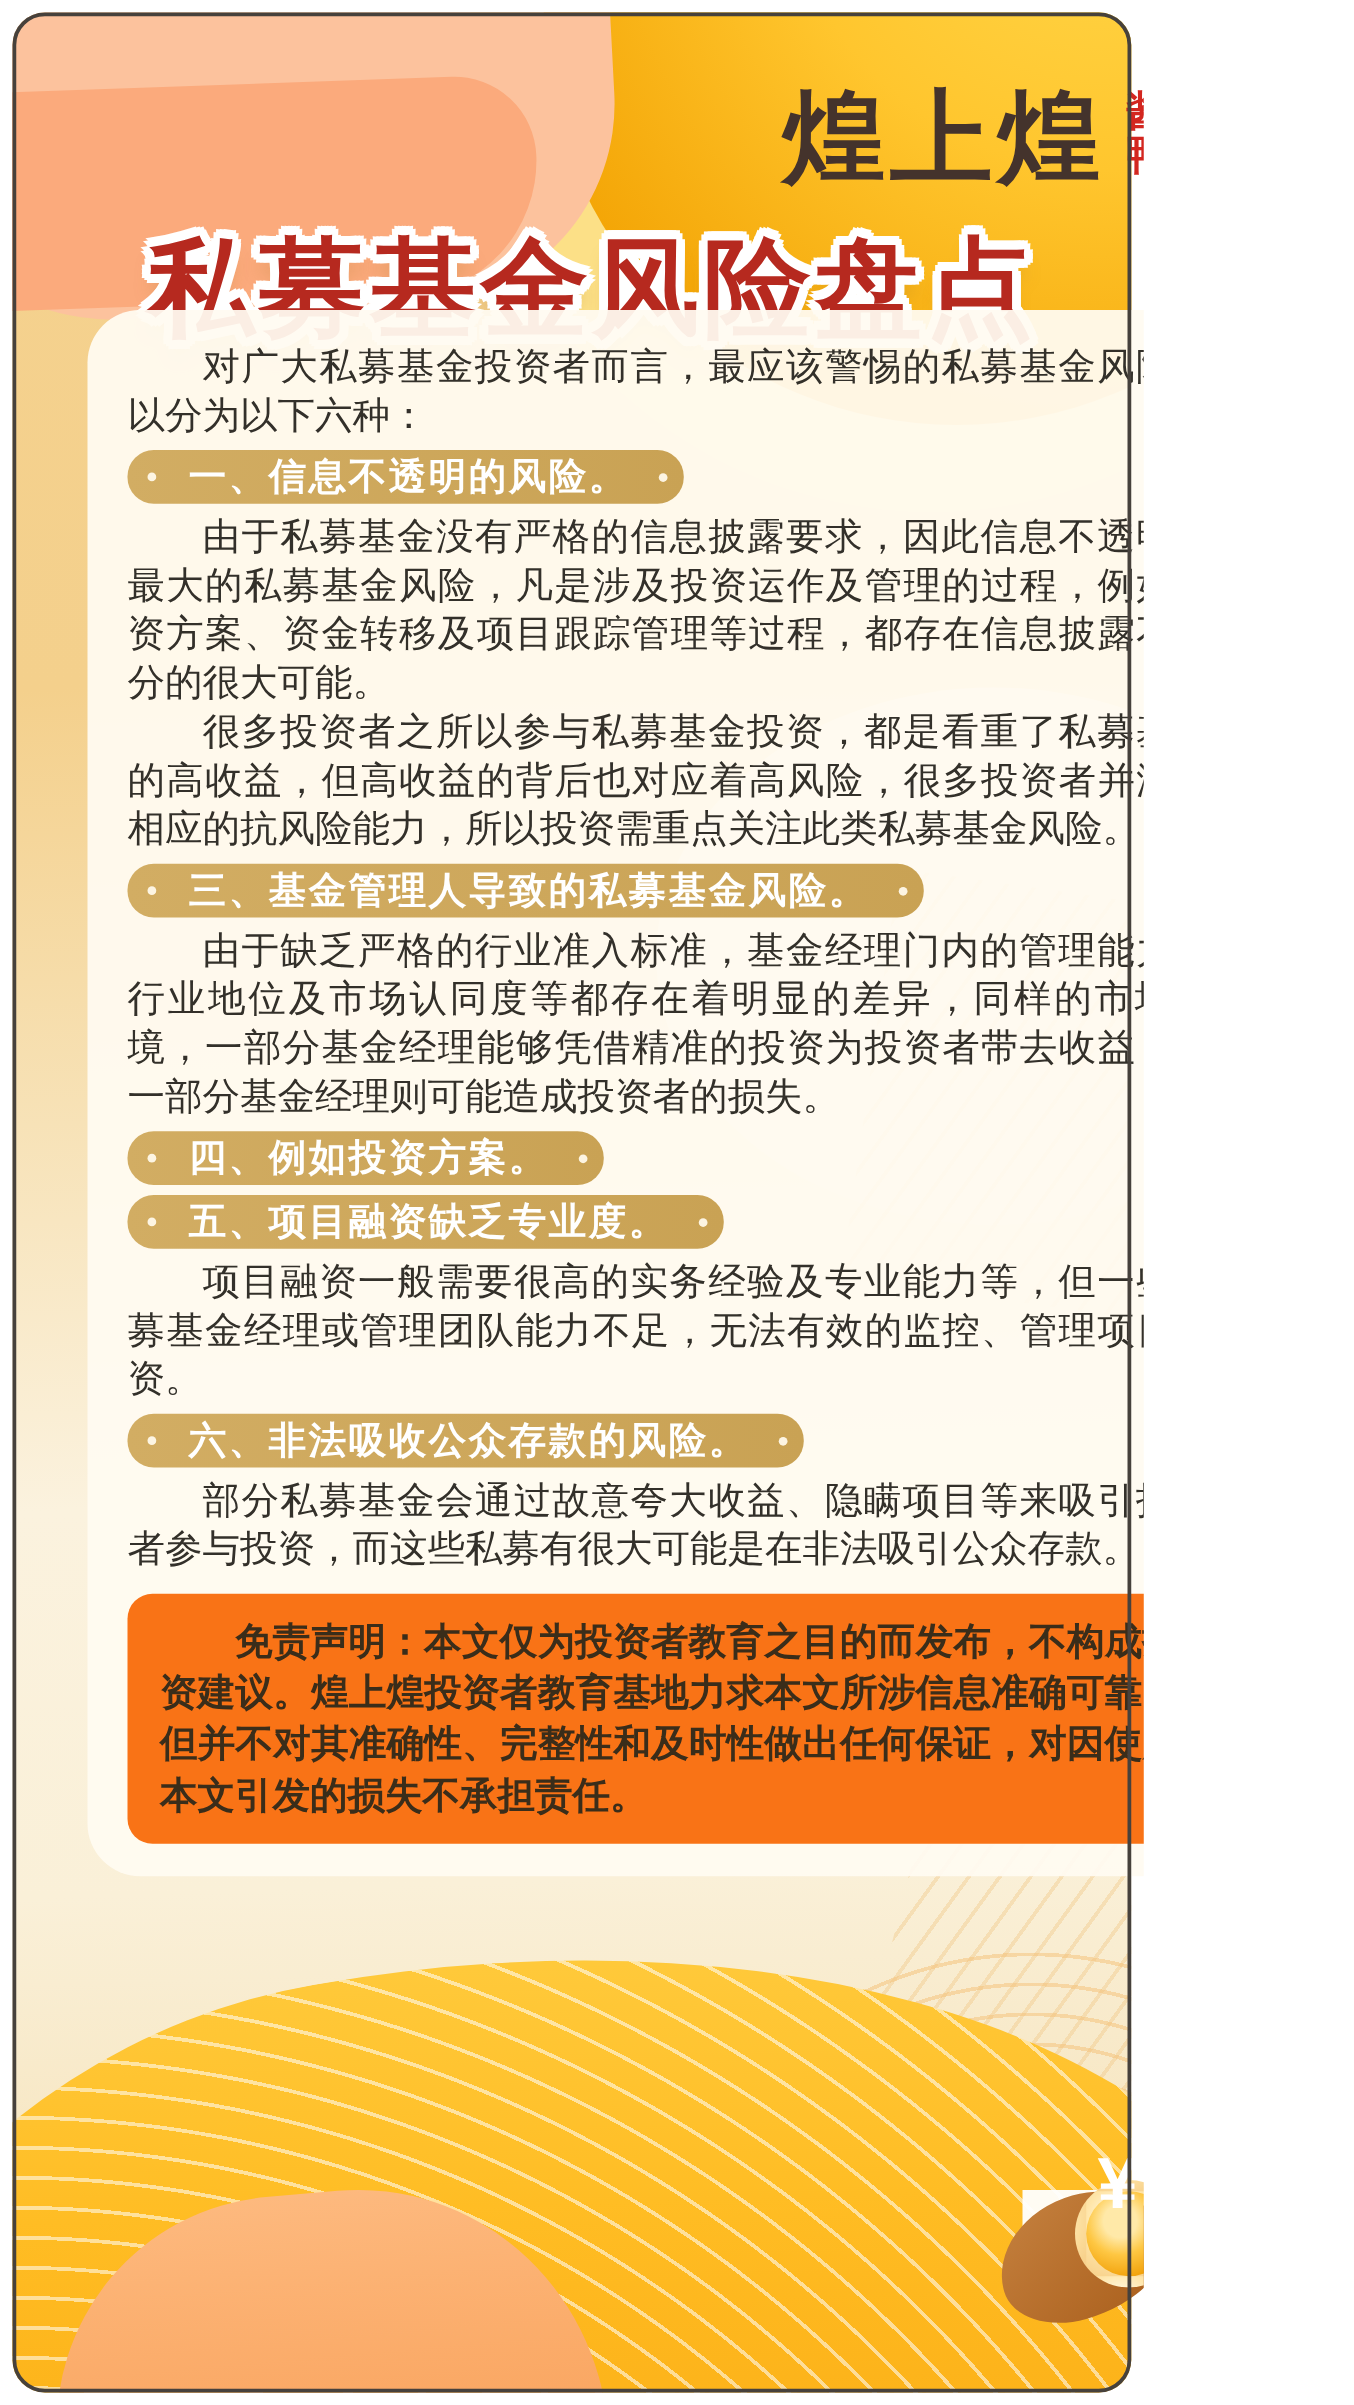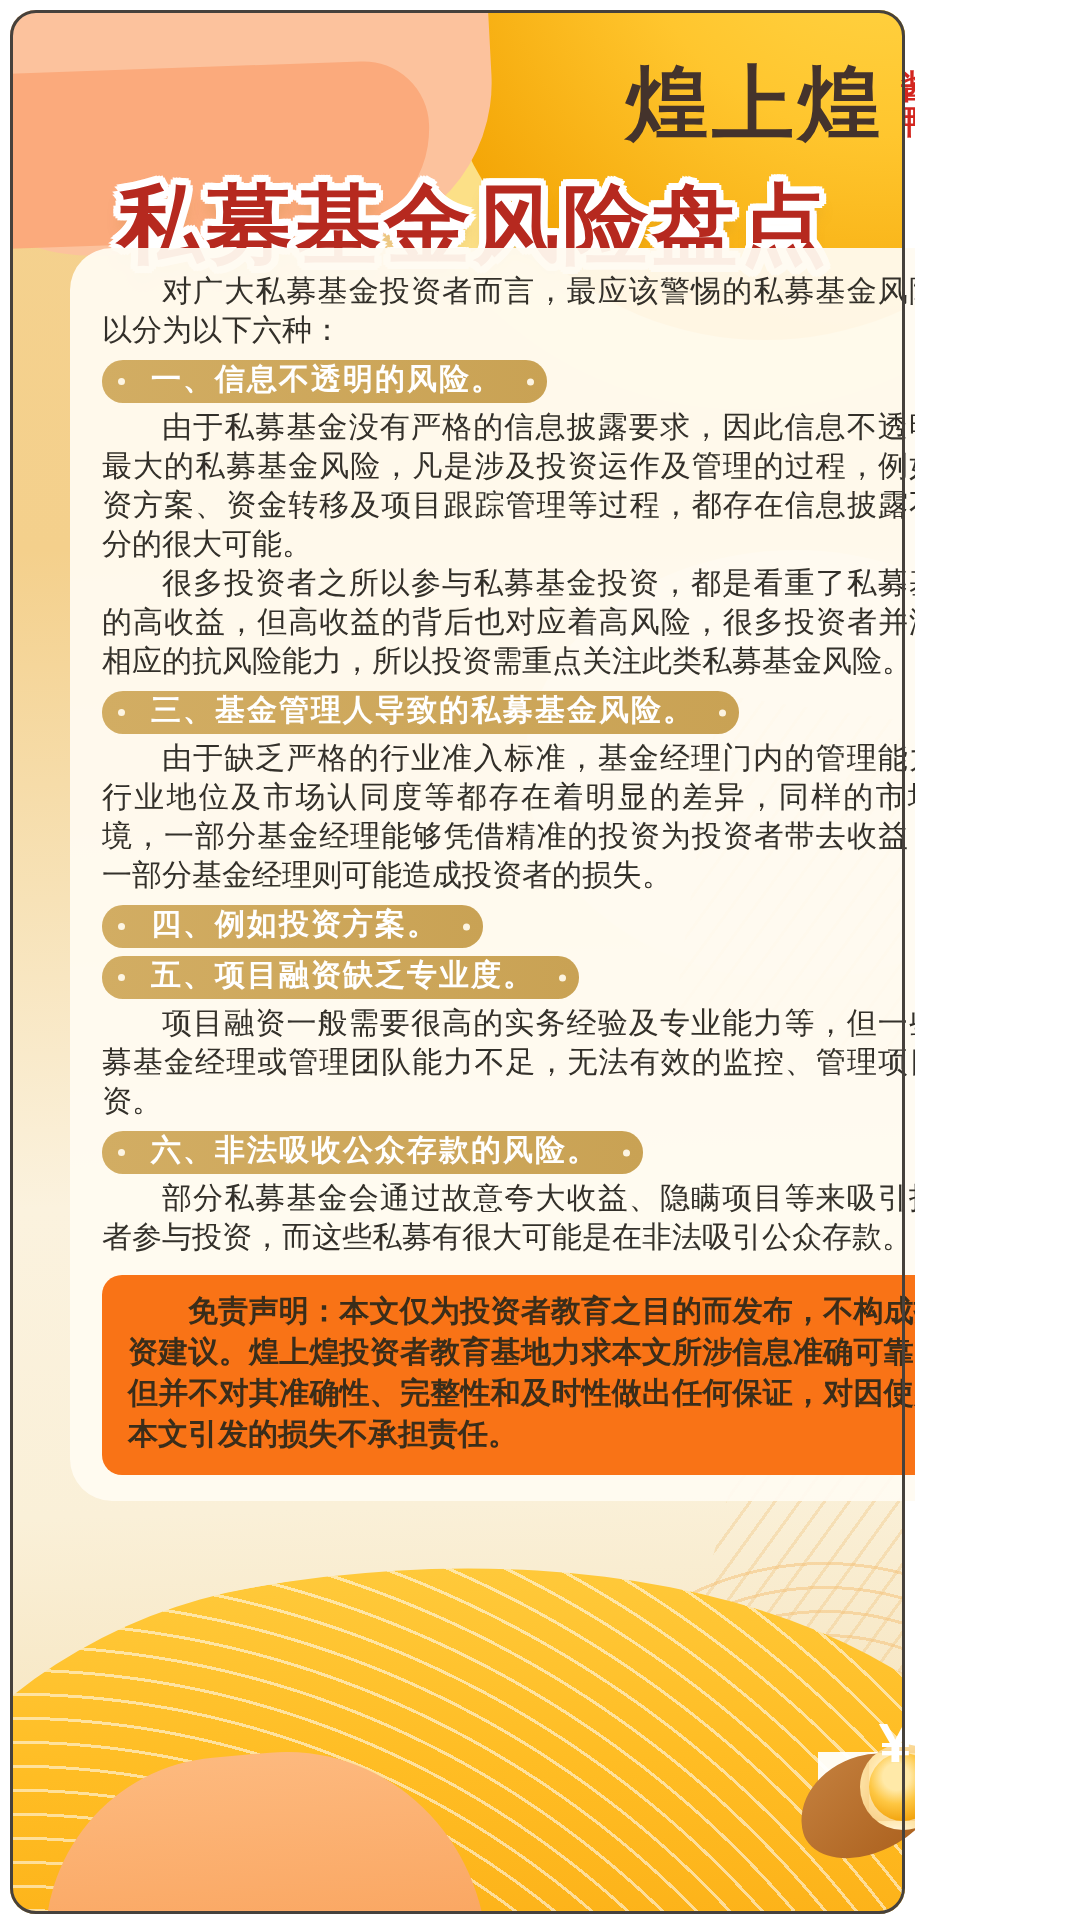--- a/index.html
+++ b/index.html
@@ -1,18 +1,18 @@
 <!DOCTYPE html>
 <html><head>
 <meta charset="utf-8">
 <style>
   html,body{margin:0;padding:0;}
   .poster{
     position:relative;width:915px;height:1924px;background:#ffffff;overflow:hidden;
-    font-family:Liberation Mono, monospace;
+    font-family:Liberation Sans, sans-serif;
   }
   .canvas{
     position:absolute;inset:10px;border-radius:26px;overflow:hidden;
     background:linear-gradient(178deg,#f5d28f 0%,#f4d08c 28%,#f7e2b7 46%,#fbf2de 62%,#faf0d8 78%,#f6e4bd 92%,#f3dca9 100%);
   }
   .shape{position:absolute;}
   .sun-rim{right:-210px;top:-340px;width:740px;height:740px;border-radius:50%;background:#fce087;}
   .sun-tr{right:-190px;top:-330px;width:660px;height:660px;border-radius:50%;
     background:radial-gradient(circle at 68% 30%,#ffd84b 0%,#ffc welcome62e 40%,#f4a607 78%,#ef9d00 100%);
     background:radial-gradient(circle at 68% 30%,#ffd84b 0%,#ffc62e 40%,#f4a607 78%,#ef9d00 100%);}

